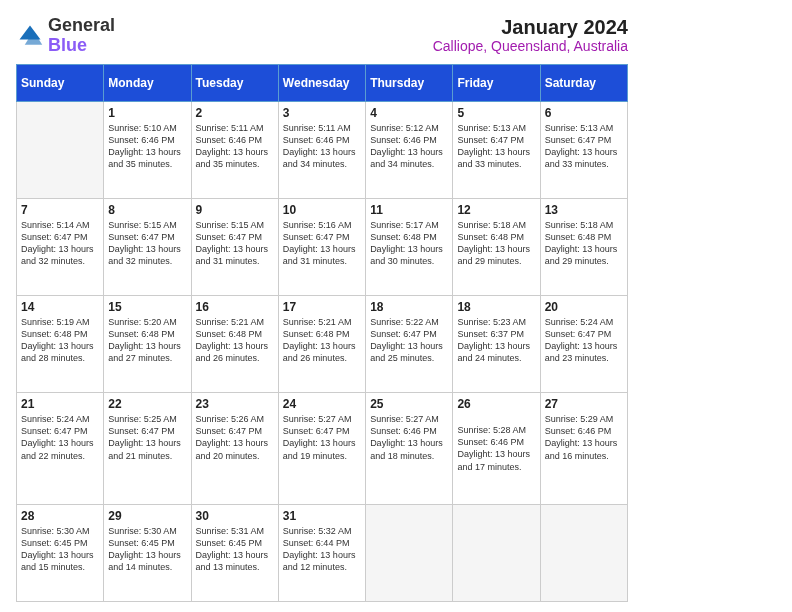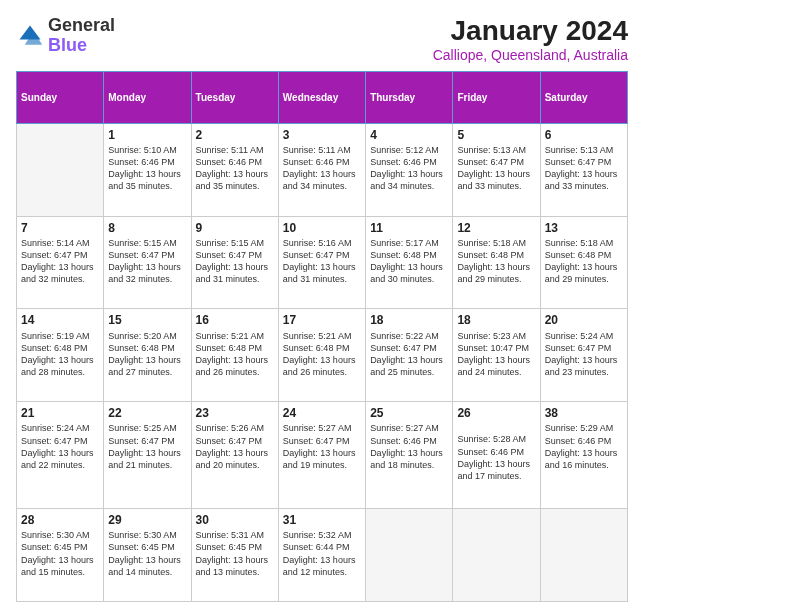--- a/index.html
+++ b/index.html
@@ -36,40 +36,40 @@
     .logo-text span.general { color: #333; }
     .logo-text span.blue { color: #8b5cf6; }
     .logo-icon {
       width: 28px;
       height: 28px;
     }
     .title-block {
       text-align: right;
     }
     .month-year {
-      font-size: 28px;
+      font-size: 20px;
       font-weight: bold;
       color: #222;
       line-height: 1.1;
     }
     .location {
       font-size: 14px;
       color: #a21caf;
     }
     .calendar {
       flex: 1;
       border-collapse: collapse;
       width: 100%;
       table-layout: fixed;
     }
     .calendar th {
-      background: #a21caf;
+      background: #1d4ed8;
       color: #fff;
-      font-size: 10px;
-      padding: 20px 4px;
+      font-size: 12px;
+      padding: 11px 4px;
       text-align: left;
       border: 1px solid #5a9dd0;
     }
     .calendar td {
       vertical-align: top;
       border: 1px solid #ccc;
       padding: 3px 4px;
       font-size: 9.5px;
       color: #333;
       line-height: 1.35;
@@ -253,21 +253,21 @@
           <td>
             <span class="day-number">18</span>
             <div class="cell-info" style="white-space: pre-line;">Sunrise: 5:22 AM
 Sunset: 6:47 PM
 Daylight: 13 hours
 and 25 minutes.</div>
           </td>
           <td>
             <span class="day-number">18</span>
             <div class="cell-info" style="white-space: pre-line;">Sunrise: 5:23 AM
-Sunset: 10:47 PM
+Sunset: 6:37 PM
 Daylight: 13 hours
 and 24 minutes.</div>
           </td>
           <td>
             <span class="day-number">20</span>
             <div class="cell-info" style="white-space: pre-line;">Sunrise: 5:24 AM
 Sunset: 6:47 PM
 Daylight: 13 hours
 and 23 minutes.</div>
           </td>
@@ -309,21 +309,21 @@
 and 18 minutes.</div>
           </td>
           <td>
             <span class="day-number">26</span>
             <div class="cell-info" style="white-space: pre-line; margin-top: 12px;">Sunrise: 5:28 AM
 Sunset: 6:46 PM
 Daylight: 13 hours
 and 17 minutes.</div>
           </td>
           <td>
-            <span class="day-number">38</span>
+            <span class="day-number">27</span>
             <div class="cell-info" style="white-space: pre-line;">Sunrise: 5:29 AM
 Sunset: 6:46 PM
 Daylight: 13 hours
 and 16 minutes.</div>
           </td>
         </tr>
         <tr>
           <td>
             <span class="day-number">28</span>
             <div class="cell-info" style="white-space: pre-line;">Sunrise: 5:30 AM

